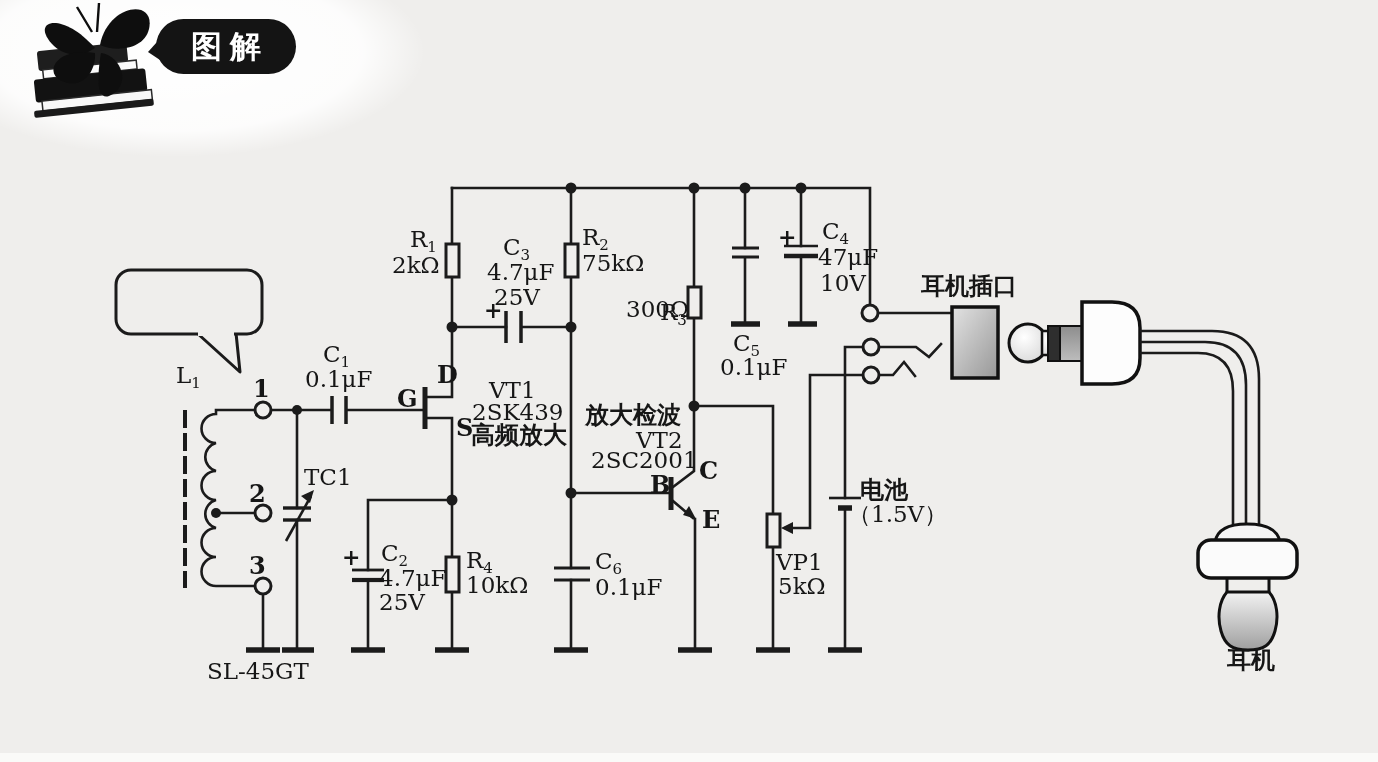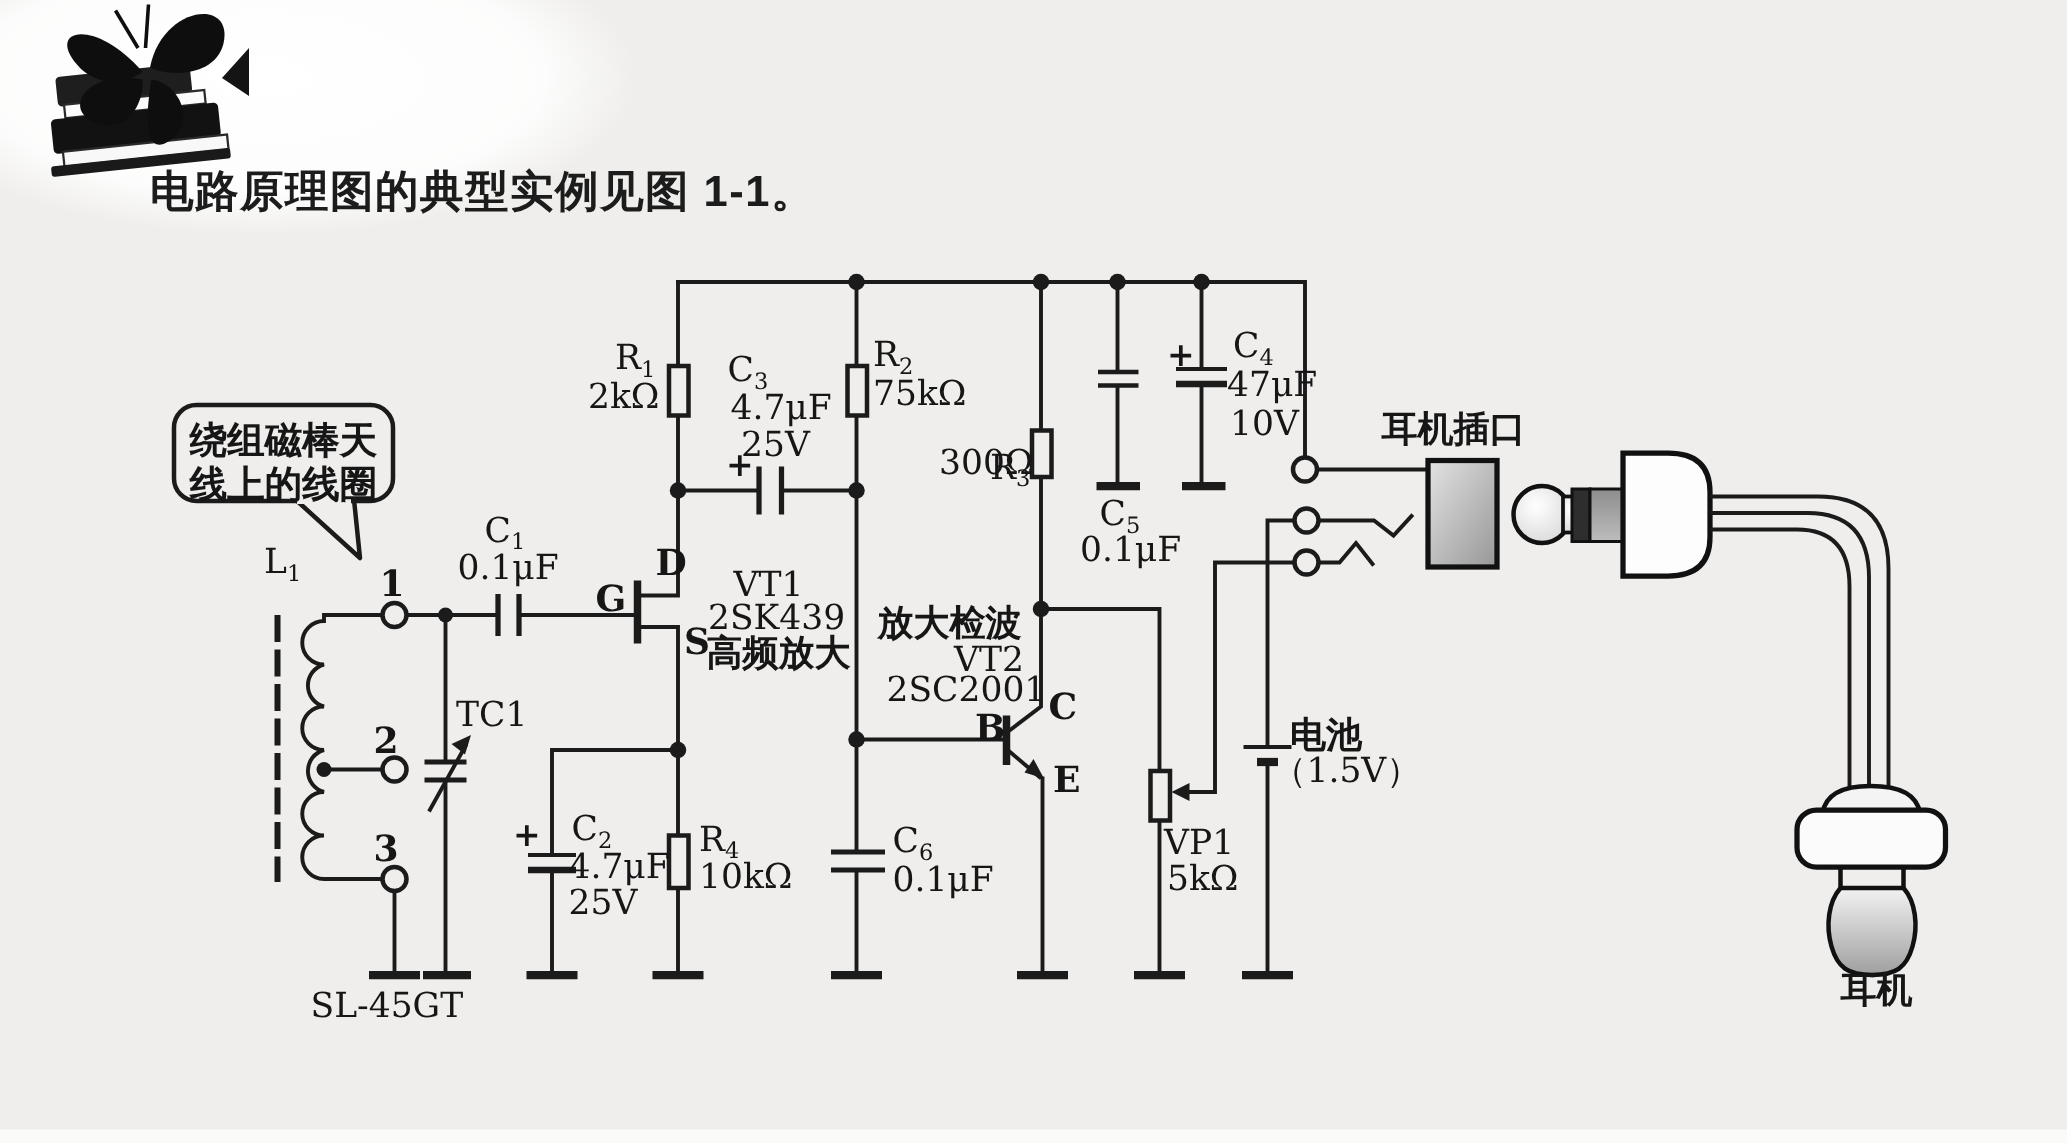--- a/index.html
+++ b/index.html
@@ -269,26 +269,22 @@
       <g fill="#0e0e0e">
         <path d="M95,48 C62,10 28,20 54,46 C69,59 85,55 95,48 Z"></path>
         <path d="M100,45 C108,4 156,-2 149,29 C144,50 115,52 100,45 Z"></path>
         <path d="M95,53 C54,46 40,77 68,83 C86,86 96,69 95,53 Z"></path>
         <path d="M101,53 C122,56 132,86 109,96 C95,101 98,70 101,53 Z"></path>
         <path d="M92,32 L77,7 M97,32 L99,3" stroke="#0e0e0e" stroke-width="2.4" fill="none"></path>
       </g>
     </g>
   </svg>
 
-  <div id="heading">电路原理图的典型实例见图 1-1。</div>
-
-  <div id="callout-text">
-    <div>绕组磁棒天</div>
-    <div>线上的线圈</div>
-  </div>
+  <div id="badge">图解</div>
+
 
   <span class="lbl" style="left:176px;top:364px;"><span>L</span><span class="sub">1</span></span>
   <span class="lbl pin" style="left:253px;top:377px;">1</span>
   <span class="lbl pin" style="left:249px;top:482px;">2</span>
   <span class="lbl pin" style="left:249px;top:554px;">3</span>
   <span class="lbl" style="left:304px;top:466px;">TC1</span>
   <span class="lbl" style="left:207px;top:660px;">SL-45GT</span>
 
   <span class="lbl" style="left:323px;top:343px;"><span>C</span><span class="sub">1</span></span>
   <span class="lbl" style="left:305px;top:368px;">0.1μF</span>
@@ -296,21 +292,21 @@
   <span class="lbl pin" style="left:397px;top:387px;">G</span>
   <span class="lbl pin" style="left:437px;top:363px;">D</span>
   <span class="lbl pin" style="left:456px;top:416px;">S</span>
   <span class="lbl" style="left:489px;top:379px;">VT1</span>
   <span class="lbl" style="left:472px;top:401px;">2SK439</span>
   <span class="lbl cn" style="left:471px;top:423px;">高频放大</span>
 
   <span class="lbl" style="left:410px;top:228px;"><span>R</span><span class="sub">1</span></span>
   <span class="lbl" style="left:392px;top:254px;">2kΩ</span>
 
-  <span class="lbl" style="left:485px;top:236px;"><span>C</span><span class="sub">3</span></span>
+  <span class="lbl" style="left:503px;top:236px;"><span>C</span><span class="sub">3</span></span>
   <span class="lbl" style="left:487px;top:261px;">4.7μF</span>
   <span class="lbl" style="left:494px;top:286px;">25V</span>
   <span class="lbl plus" style="left:484px;top:299px;">+</span>
 
   <span class="lbl" style="left:582px;top:226px;"><span>R</span><span class="sub">2</span></span>
   <span class="lbl" style="left:582px;top:252px;">75kΩ</span>
 
   <span class="lbl" style="left:660px;top:276px;margin-top:25px;"><span>R</span><span class="sub">3</span></span>
   <span class="lbl" style="left:626px;top:298px;">300Ω</span>
 

